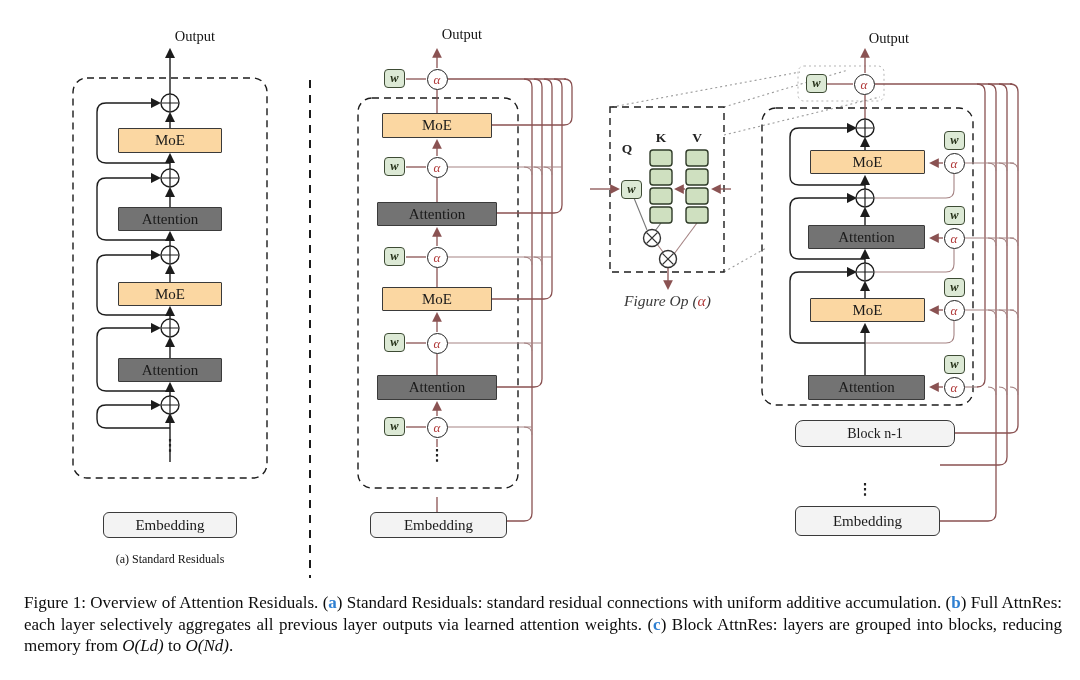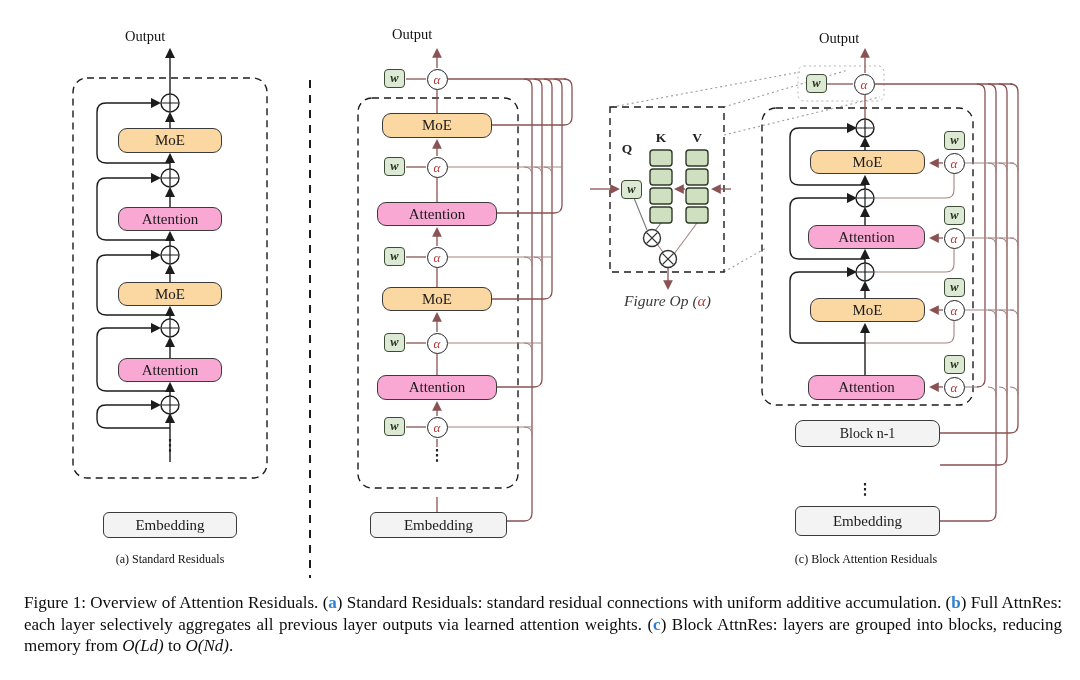--- a/index.html
+++ b/index.html
@@ -1,26 +1,26 @@
 <!DOCTYPE html>
 <html><head>
 <meta charset="utf-8">
 <style>
   html,body{margin:0;padding:0;background:#ffffff;}
   #stage{position:relative;width:1080px;height:680px;background:#fff;overflow:hidden;
          font-family:"Liberation Serif","DejaVu Serif",serif;color:#111;}
   #diagram-svg{position:absolute;left:0;top:0;}
   .bx{position:absolute;display:flex;align-items:center;justify-content:center;
-      border:1.4px solid #3a3a3a;border-radius:9px;font-size:15px;color:#1a1a1a;
+      border:1.4px solid #3a3a3a;border-radius:1px;font-size:15px;color:#1a1a1a;
       box-sizing:border-box;background:#fff;}
   .bx.moe{background:#fbd7a2;}
-  .bx.att{background:#f9a8d4;}
+  .bx.att{background:#737373;}
   .bx.emb{background:#f3f3f3;border-radius:6px;}
   .bx.blk{background:#f3f3f3;border-radius:8px;font-size:14px;}
-  .outlab{position:absolute;font-size:14.5px;color:#111;text-align:left;width:90px;}
+  .outlab{position:absolute;font-size:14.5px;color:#111;text-align:right;width:90px;}
   .subcap{position:absolute;font-size:12px;color:#111;text-align:center;}
   .dots{position:absolute;width:24px;text-align:center;font-size:15px;font-weight:bold;
         color:#222;letter-spacing:0;line-height:1;}
   .wb{position:absolute;width:21px;height:19px;box-sizing:border-box;background:#dce9d5;
       border:1.4px solid #3d4b34;border-radius:4px;display:flex;align-items:center;
       justify-content:center;font-size:12.5px;font-weight:bold;font-style:italic;
       color:#253018;line-height:1;}
   .ac{position:absolute;width:21px;height:21px;box-sizing:border-box;background:#fff;
       border:1.6px solid #222;border-radius:50%;display:flex;align-items:center;
       justify-content:center;font-size:13px;font-style:italic;color:#b03a3a;line-height:1;}
@@ -268,20 +268,19 @@
   <div class="ac" style="left:943.5px;top:152.5px;">α</div>
   <div class="bx att" style="left:808px;top:225px;width:117px;height:24px;">Attention</div>
   <div class="wb" style="left:944px;top:206px;">w</div>
   <div class="ac" style="left:943.5px;top:227.5px;">α</div>
   <div class="bx moe" style="left:810px;top:298px;width:115px;height:24px;">MoE</div>
   <div class="wb" style="left:944px;top:278px;">w</div>
   <div class="ac" style="left:943.5px;top:299.5px;">α</div>
   <div class="bx att" style="left:808px;top:375px;width:117px;height:25px;">Attention</div>
   <div class="wb" style="left:944px;top:355px;">w</div>
   <div class="ac" style="left:943.5px;top:376.5px;">α</div>
-  <div class="bx blk" style="left:795px;top:420px;width:145px;height:27px;">Block n-1</div>
+  <div class="bx blk" style="left:795px;top:420px;width:160px;height:27px;">Block n-1</div>
   <div class="dots" style="left:853px;top:482px;">⋮</div>
   <div class="bx emb" style="left:795px;top:506px;width:145px;height:30px;">Embedding</div>
-  <div class="subcap" style="left:726px;top:552px;width:280px;">(c) Block Attention Residuals</div>
 
   <div id="fig-caption"><span>Figure 1: Overview of Attention Residuals. (</span><span class="capletter">a</span><span>) Standard Residuals: standard residual connections with uniform additive accumulation. (</span><span class="capletter">b</span><span>) Full AttnRes: each layer selectively aggregates all previous layer outputs via learned attention weights. (</span><span class="capletter">c</span><span>) Block AttnRes: layers are grouped into blocks, reducing memory from </span><span class="mathit">O(Ld)</span><span> to </span><span class="mathit">O(Nd)</span><span>.</span></div>
 
 </div>
 
 </body></html>

